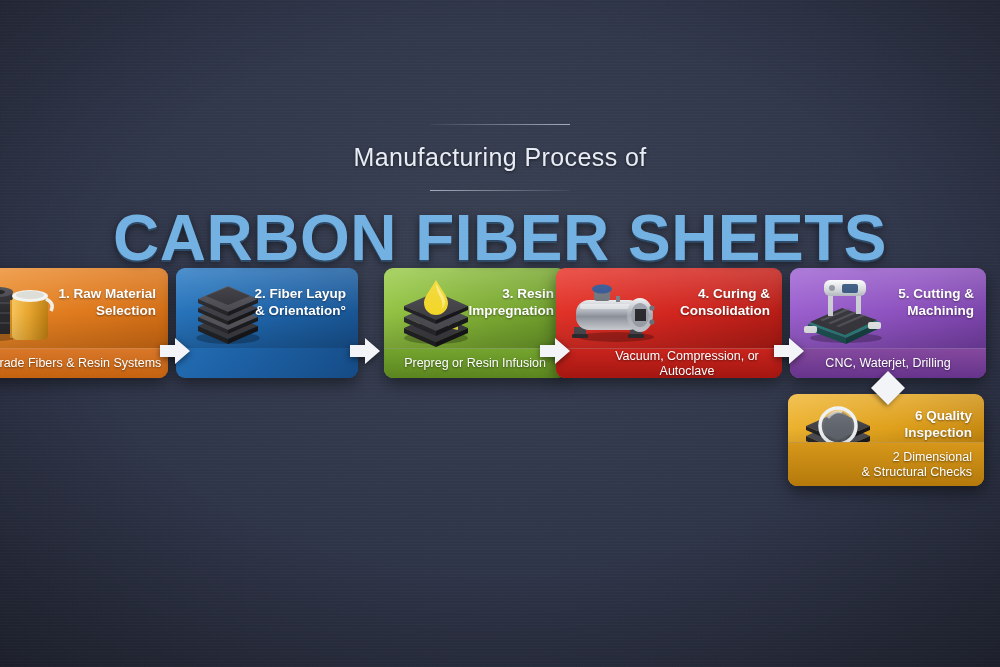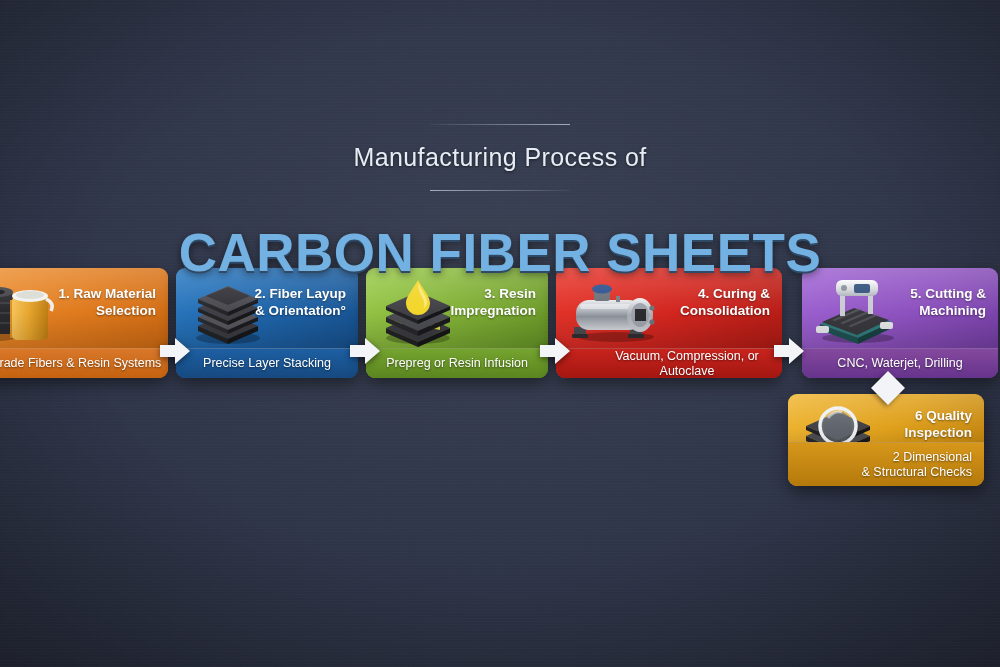--- a/index.html
+++ b/index.html
@@ -62,22 +62,22 @@
     background: linear-gradient(90deg, rgba(205,216,232,.72), rgba(200,212,230,.05));
   }
   .eyebrow {
     font-size: 25px;
     color: #e8edf5;
     letter-spacing: .4px;
     white-space: nowrap;
     text-shadow: 0 1px 3px rgba(0,0,0,.55);
   }
   .maintitle {
-    margin-top: 31px;
-    font-size: 53px;
+    margin-top: 10px;
+    font-size: 64px;
     font-weight: bold;
     letter-spacing: .5px;
     color: #74b1e3;
     text-shadow:
       0 2px 0 #2e4a66,
       0 3px 8px rgba(0,0,0,.55);
   }
 
   
   #flow { position: absolute; inset: 0; z-index: 4; }
@@ -244,32 +244,29 @@
               <path d="M14 52 l30-13 30 13 -30 13 z" fill="#4a4a50"></path>
               <path d="M14 52 v4 l30 13 v-4 z" fill="#26262a"></path>
               <path d="M74 52 v4 l-30 13 v-4 z" fill="#1a1a1e"></path>
               <path d="M22 49 l22-9 22 9 -22 9 z" fill="#2f2f34" opacity=".9"></path>
             </g>
           </svg>
         </div>
         <div class="title">2. Fiber Layup<br>&amp; Orientation°</div>
       </div>
       <div class="gloss"></div>
-      <div class="caption" style="background:linear-gradient(180deg,#1d5fa3,#16497f);">
-        <span>Precise Layer Stacking</span>
-      </div>
     </div>
 
     <div class="arrow" style="left:350px; top:338px;">
       <svg viewBox="0 0 30 26">
           <path d="M0 7 h15 V0 l15 13 -15 13 V19 H0 z" fill="#f2f4f7"></path>
         </svg>
     </div>
 
-    <div class="card" style="left:366px; top:268px; width:182px; height:110px; background:linear-gradient(135deg,#9ccd4c 0%,#7fae35 48%,#5e8c22 100%);">
+    <div class="card" style="left:384px; top:268px; width:182px; height:110px; background:linear-gradient(135deg,#9ccd4c 0%,#7fae35 48%,#5e8c22 100%);">
       <div class="body">
         <div class="art">
           <svg viewBox="0 0 86 74">
             <ellipse cx="44" cy="64" rx="32" ry="6" fill="rgba(0,0,0,.25)"></ellipse>
             <g>
               <path d="M12 54 l32-14 32 14 -32 14 z" fill="#3a3a40"></path>
               <path d="M12 54 v5 l32 14 v-5 z" fill="#222226"></path>
               <path d="M76 54 v5 l-32 14 v-5 z" fill="#16161a"></path>
               <rect x="20" y="52" width="10" height="4" fill="#d9d23a" transform="skewY(-12)"></rect>
               <rect x="56" y="38" width="10" height="4" fill="#d9d23a" transform="skewY(12)"></rect>
@@ -343,21 +340,21 @@
         <span>Vacuum, Compression, or Autoclave</span>
       </div>
     </div>
 
     <div class="arrow" style="left:774px; top:338px;">
       <svg viewBox="0 0 30 26">
           <path d="M0 7 h15 V0 l15 13 -15 13 V19 H0 z" fill="#f2f4f7"></path>
         </svg>
     </div>
 
-    <div class="card" style="left:790px; top:268px; width:196px; height:110px; background:linear-gradient(135deg,#a065d4 0%,#8e52c0 48%,#6e3a9c 100%);margin-left:12px;">
+    <div class="card" style="left:790px; top:268px; width:196px; height:110px; background:linear-gradient(135deg,#a065d4 0%,#8e52c0 48%,#6e3a9c 100%);">
       <div class="body">
         <div class="art" style="width:96px;">
           <svg viewBox="0 0 96 74">
             <ellipse cx="48" cy="64" rx="36" ry="5" fill="rgba(0,0,0,.25)"></ellipse>
             <path d="M10 50 l34-15 38 13 -34 16 z" fill="#2f7d7a"></path>
             <path d="M10 50 v6 l38 14 v-6 z" fill="#1d5352"></path>
             <path d="M82 48 v6 l-34 16 v-6 z" fill="#164241"></path>
             <path d="M12 48 l32-14 35 12 -32 15 z" fill="#38383e"></path>
             <g opacity=".55" fill="#6a6a72">
               <path d="M22 46 l28-12 3 1 -28 12 z"></path>

